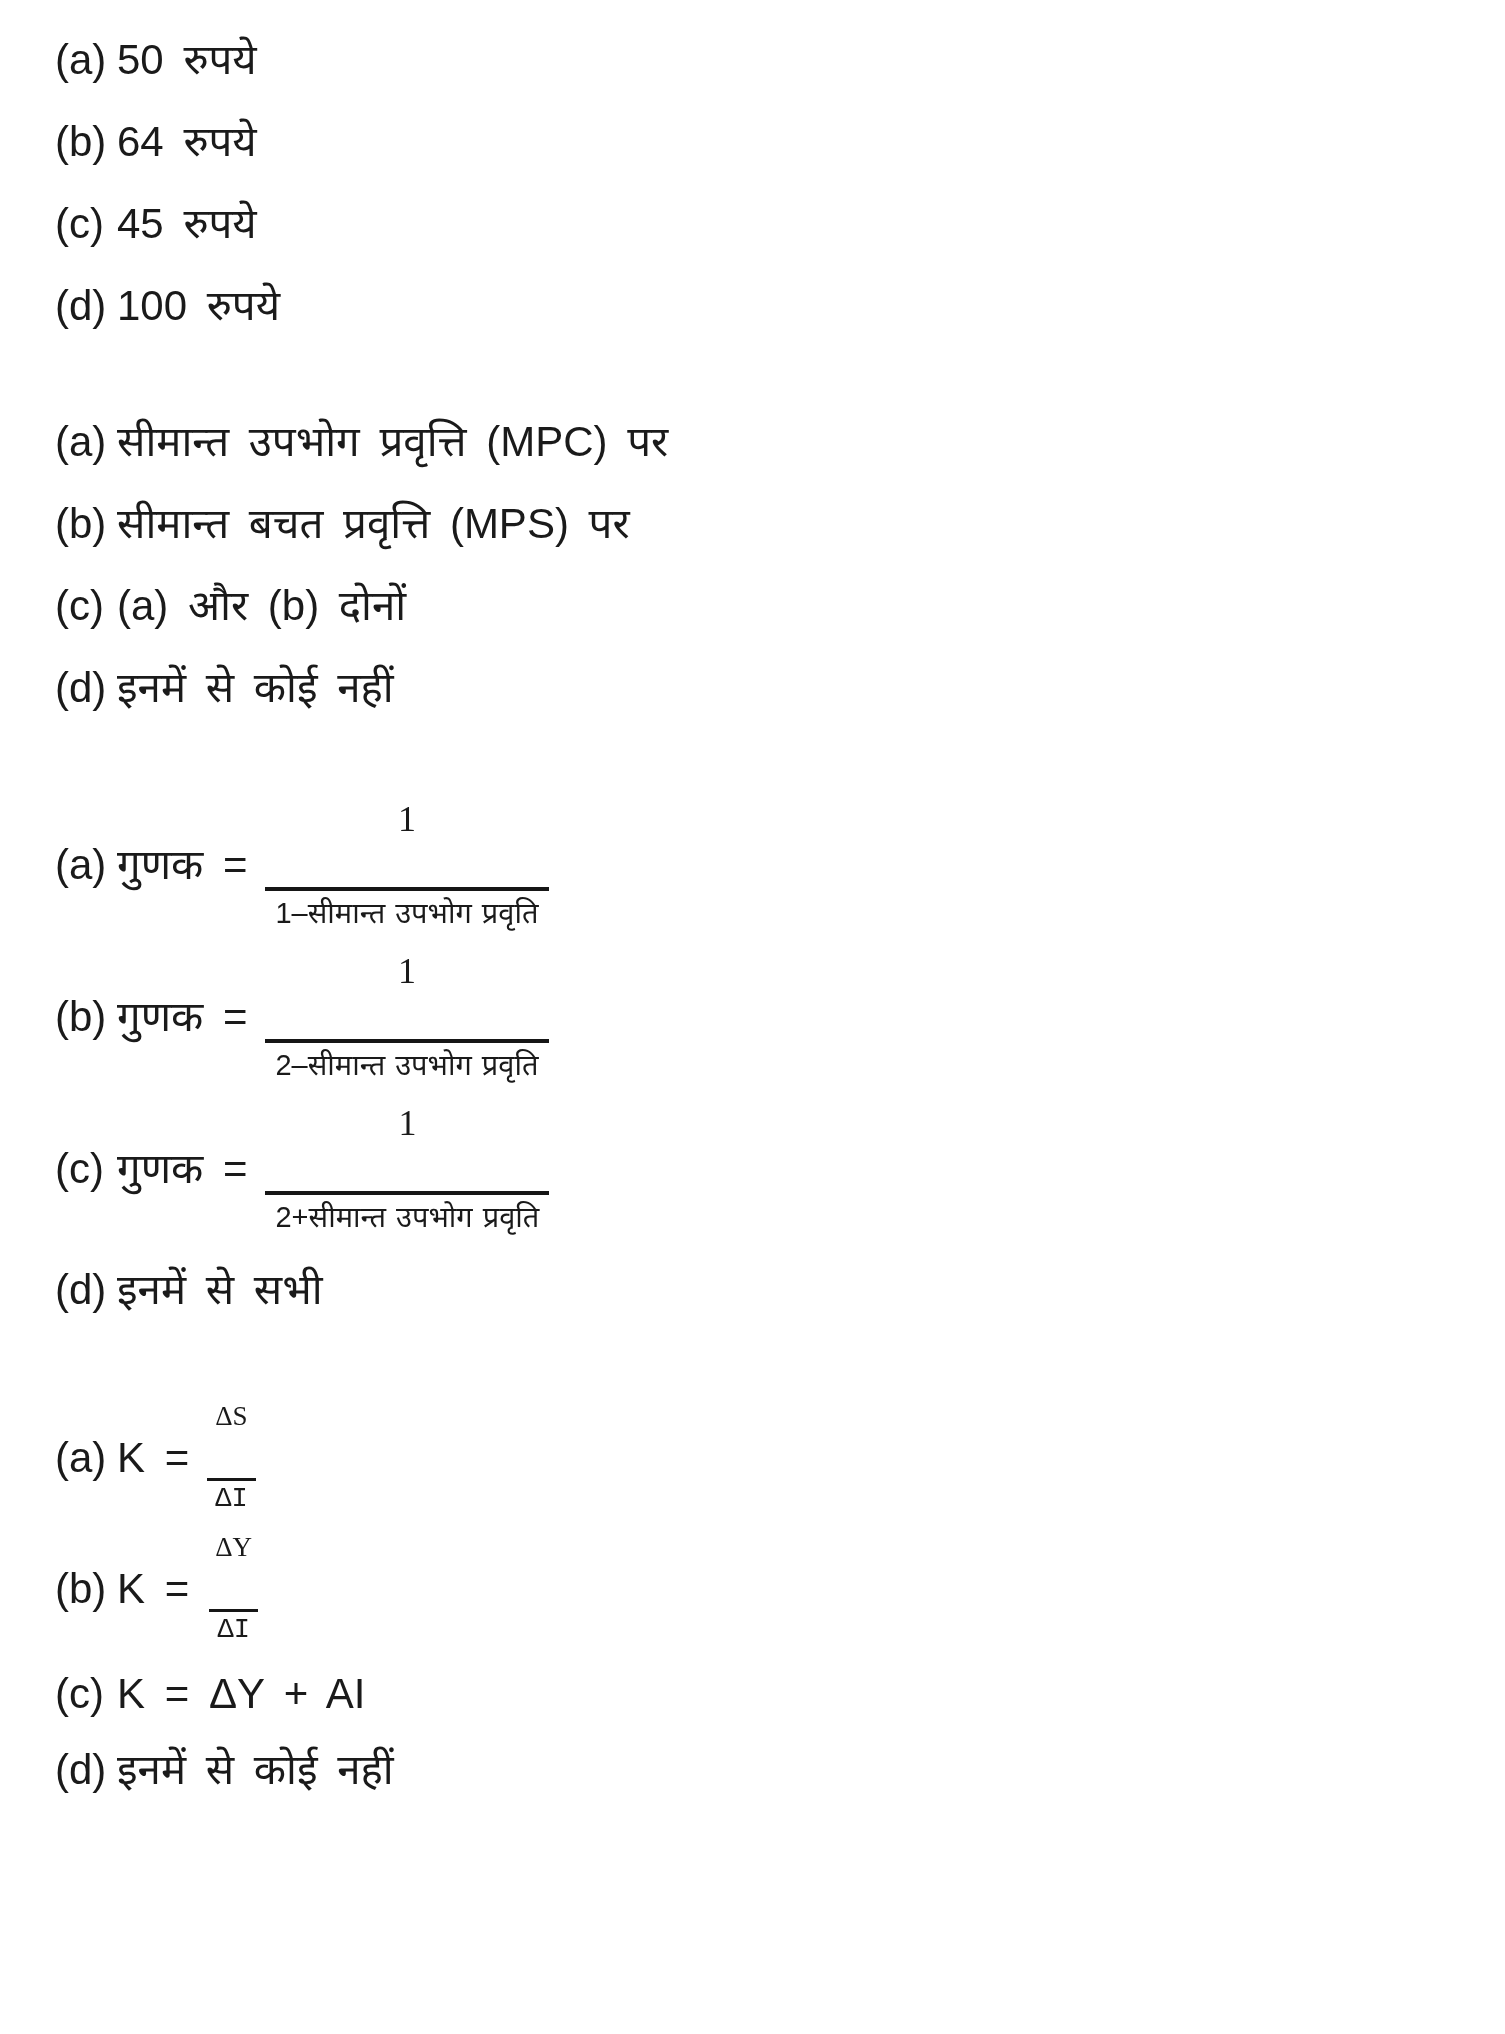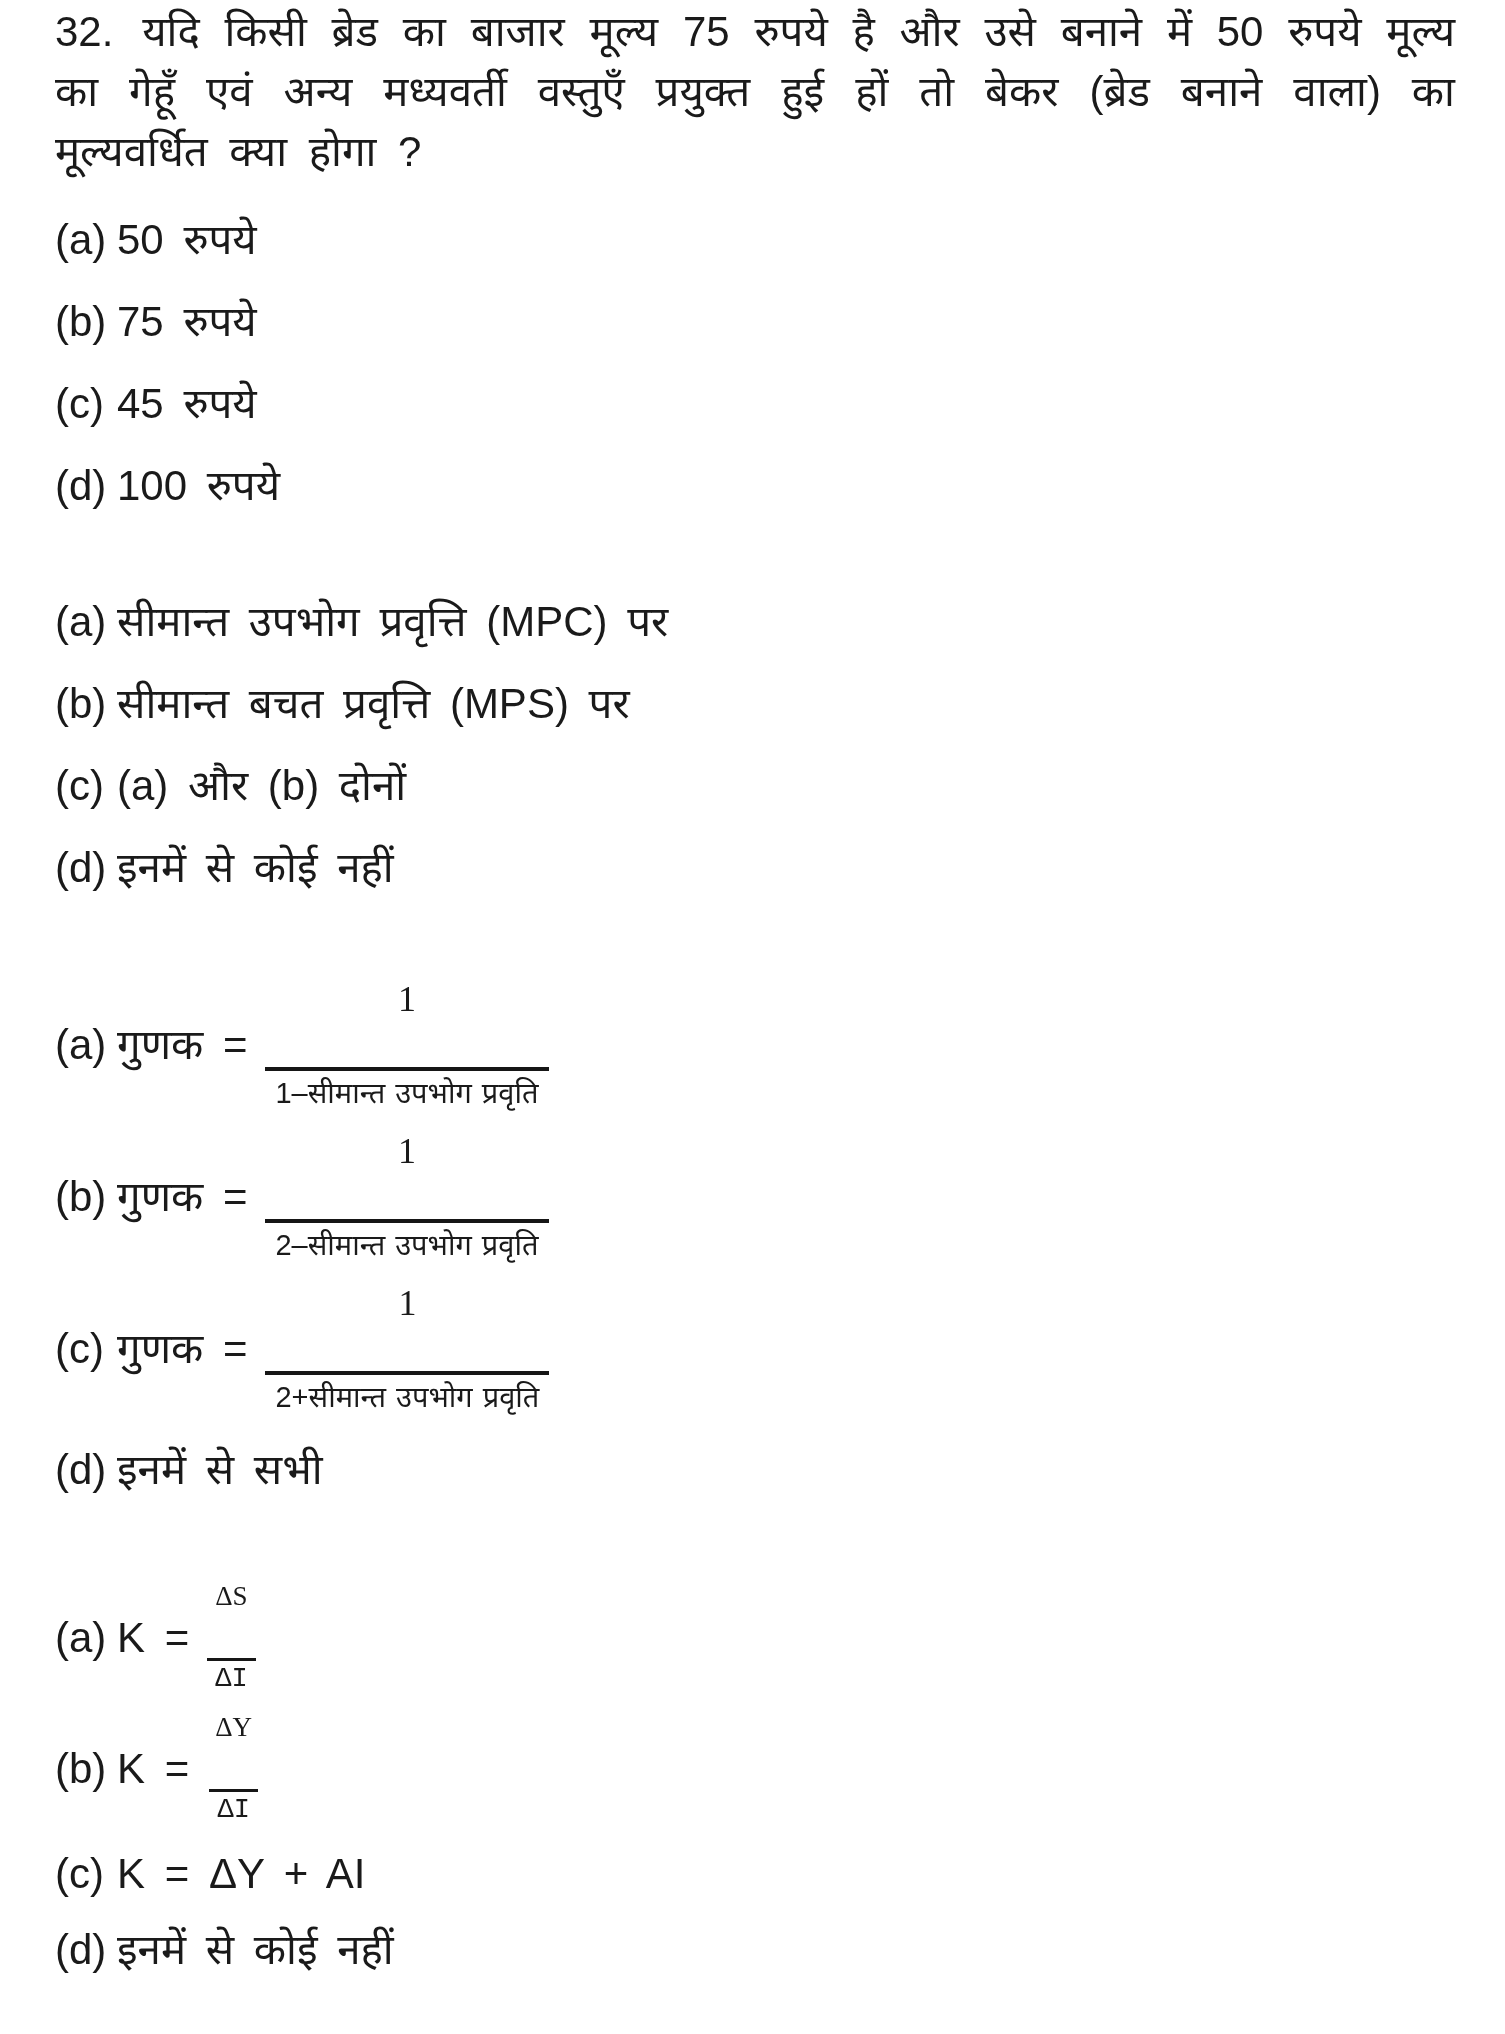--- a/index.html
+++ b/index.html
@@ -73,28 +73,27 @@
   }
   .f-small .num { padding: 0 8px 4px; }
   .f-small .den { border-top: 3px solid #161616; padding: 4px 8px 0; font-family: Liberation Mono, monospace; }
 </style>
 </head>
 <body>
 
 <div class="page">
 
   <section class="question">
-    <p class="q-text"><span class="q-num">32.</span> <span>यदि किसी ब्रेड का बाजार मूल्य 75 रुपये है और उसे बनाने में 50 रुपये मूल्य का गेहूँ एवं अन्य मध्यवर्ती वस्तुएँ प्रयुक्त हुई हों तो बेकर (ब्रेड बनाने वाला) का मूल्यवर्धित क्या होगा ?</span></p>
     <div class="option">
       <span class="opt-label">(a)</span>
       <span class="opt-body">50 रुपये</span>
     </div>
     <div class="option">
       <span class="opt-label">(b)</span>
-      <span class="opt-body">75 रुपये</span>
+      <span class="opt-body">64 रुपये</span>
     </div>
     <div class="option">
       <span class="opt-label">(c)</span>
       <span class="opt-body">45 रुपये</span>
     </div>
     <div class="option">
       <span class="opt-label">(d)</span>
       <span class="opt-body">100 रुपये</span>
     </div>
   </section>

